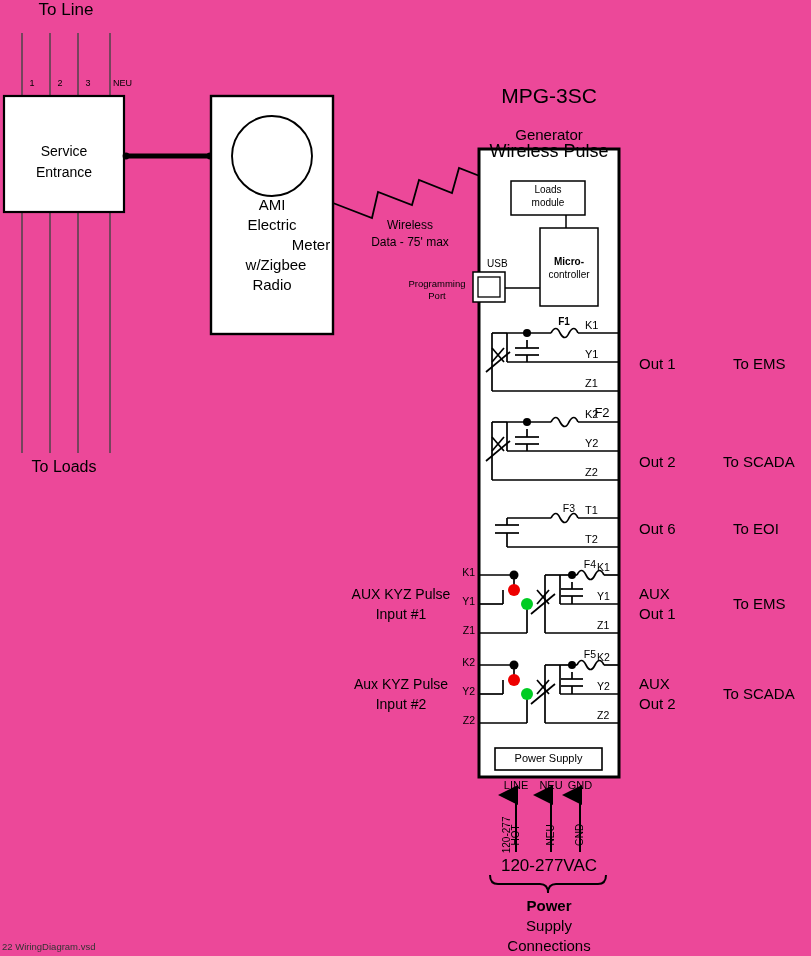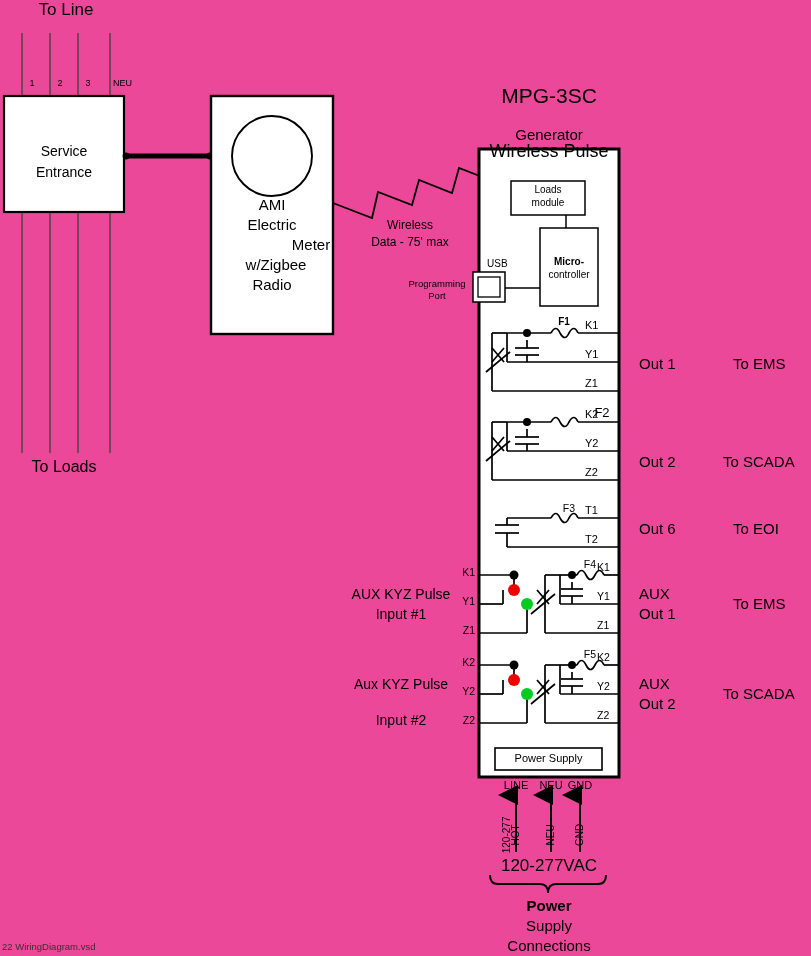--- a/index.html
+++ b/index.html
@@ -258,21 +258,21 @@
 <div class="lbl r" style="left:451px;top:624px;width:24px;font-size:10.5px;">Z1</div>
 <div class="lbl c" style="left:579px;top:558px;width:22px;font-size:10.5px;">F4</div>
 <div class="lbl l" style="left:597px;top:561px;width:24px;font-size:10.5px;">K1</div>
 <div class="lbl l" style="left:597px;top:590px;width:24px;font-size:10.5px;">Y1</div>
 <div class="lbl l" style="left:597px;top:619px;width:24px;font-size:10.5px;">Z1</div>
 <div class="lbl l" style="left:639px;top:585px;width:70px;font-size:15px;">AUX</div>
 <div class="lbl l" style="left:639px;top:605px;width:70px;font-size:15px;">Out 1</div>
 <div class="lbl l" style="left:733px;top:595px;width:80px;font-size:15px;">To EMS</div>
 
 <div class="lbl c" style="left:336px;top:676px;width:130px;font-size:14px;">Aux KYZ Pulse</div>
-<div class="lbl c" style="left:336px;top:712px;width:130px;font-size:14px;">Input #2</div>
+<div class="lbl c" style="left:336px;top:696px;width:130px;font-size:14px;">Input #2</div>
 <div class="lbl r" style="left:451px;top:656px;width:24px;font-size:10.5px;">K2</div>
 <div class="lbl r" style="left:451px;top:685px;width:24px;font-size:10.5px;">Y2</div>
 <div class="lbl r" style="left:451px;top:714px;width:24px;font-size:10.5px;">Z2</div>
 <div class="lbl c" style="left:579px;top:648px;width:22px;font-size:10.5px;">F5</div>
 <div class="lbl l" style="left:597px;top:651px;width:24px;font-size:10.5px;">K2</div>
 <div class="lbl l" style="left:597px;top:680px;width:24px;font-size:10.5px;">Y2</div>
 <div class="lbl l" style="left:597px;top:709px;width:24px;font-size:10.5px;">Z2</div>
 <div class="lbl l" style="left:639px;top:675px;width:70px;font-size:15px;">AUX</div>
 <div class="lbl l" style="left:639px;top:695px;width:70px;font-size:15px;">Out 2</div>
 <div class="lbl l" style="left:723px;top:685px;width:90px;font-size:15px;">To SCADA</div>

